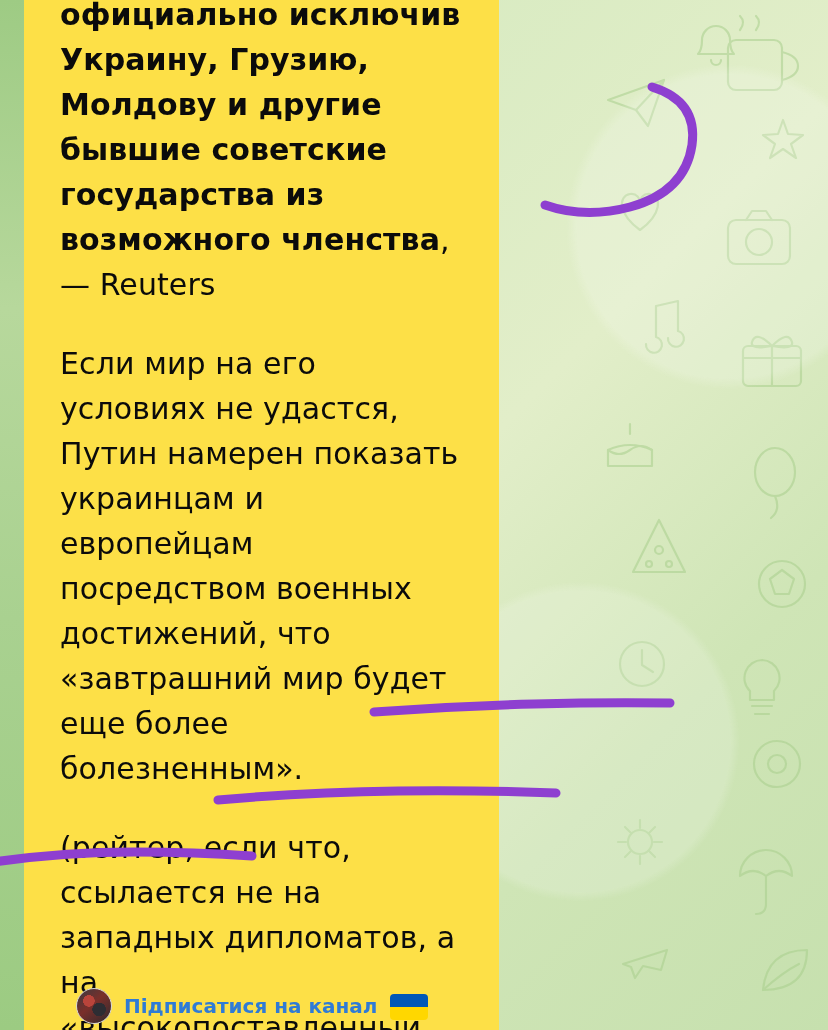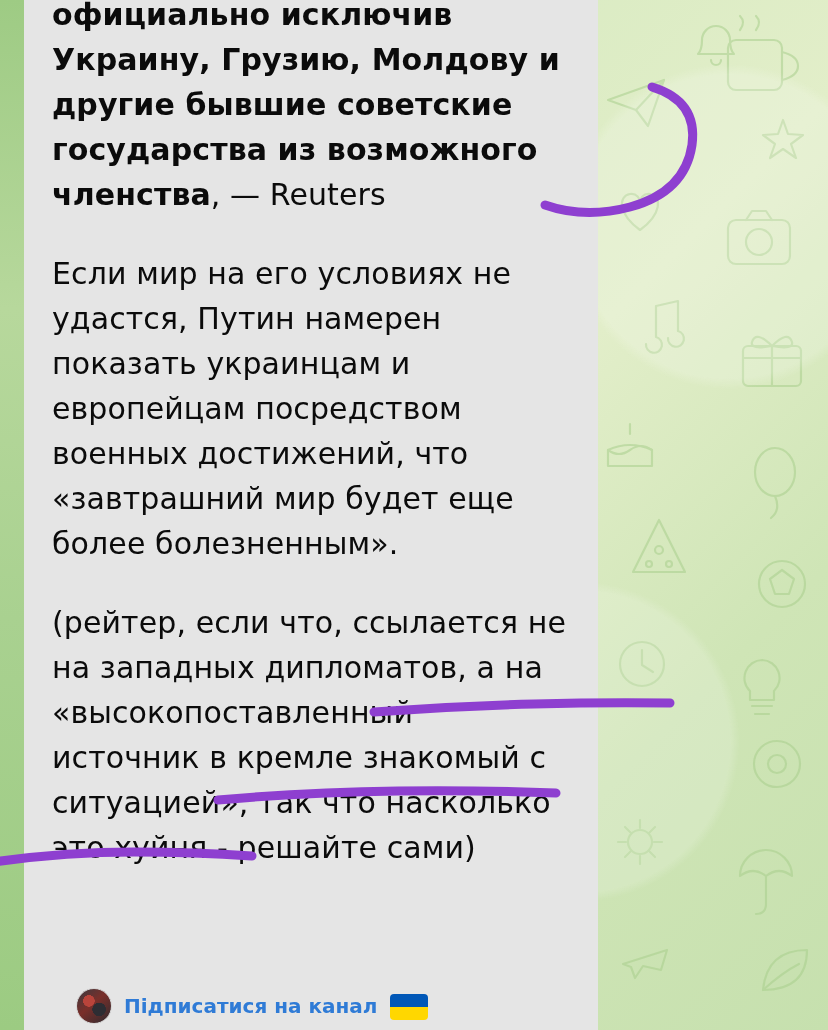--- a/index.html
+++ b/index.html
@@ -50,25 +50,25 @@
     left: 0; top: 0; bottom: 0;
     width: 24px;
     background: linear-gradient(180deg,#9ecb84 0%, #b7d89c 30%, #a9d190 60%, #9ccb82 100%);
   }
 
   
   #bubble {
     position: absolute;
     left: 24px;
     top: 0;
-    width: 574px;
+    width: 475px;
     height: 1030px;
-    background: #e5e5e5;
+    background: #fde047;
     box-sizing: border-box;
-    padding: 0 28px;
+    padding: 0 36px;
     overflow: hidden;
   }
   .msg-text {
     font-size: 30px;
     line-height: 45px;
     color: #0b0b0b;
     letter-spacing: 0.1px;
   }
   .msg-text p { margin: 0 0 34px 0; }
   .msg-text p:first-child { margin-top: 0; padding-top: 0; }

